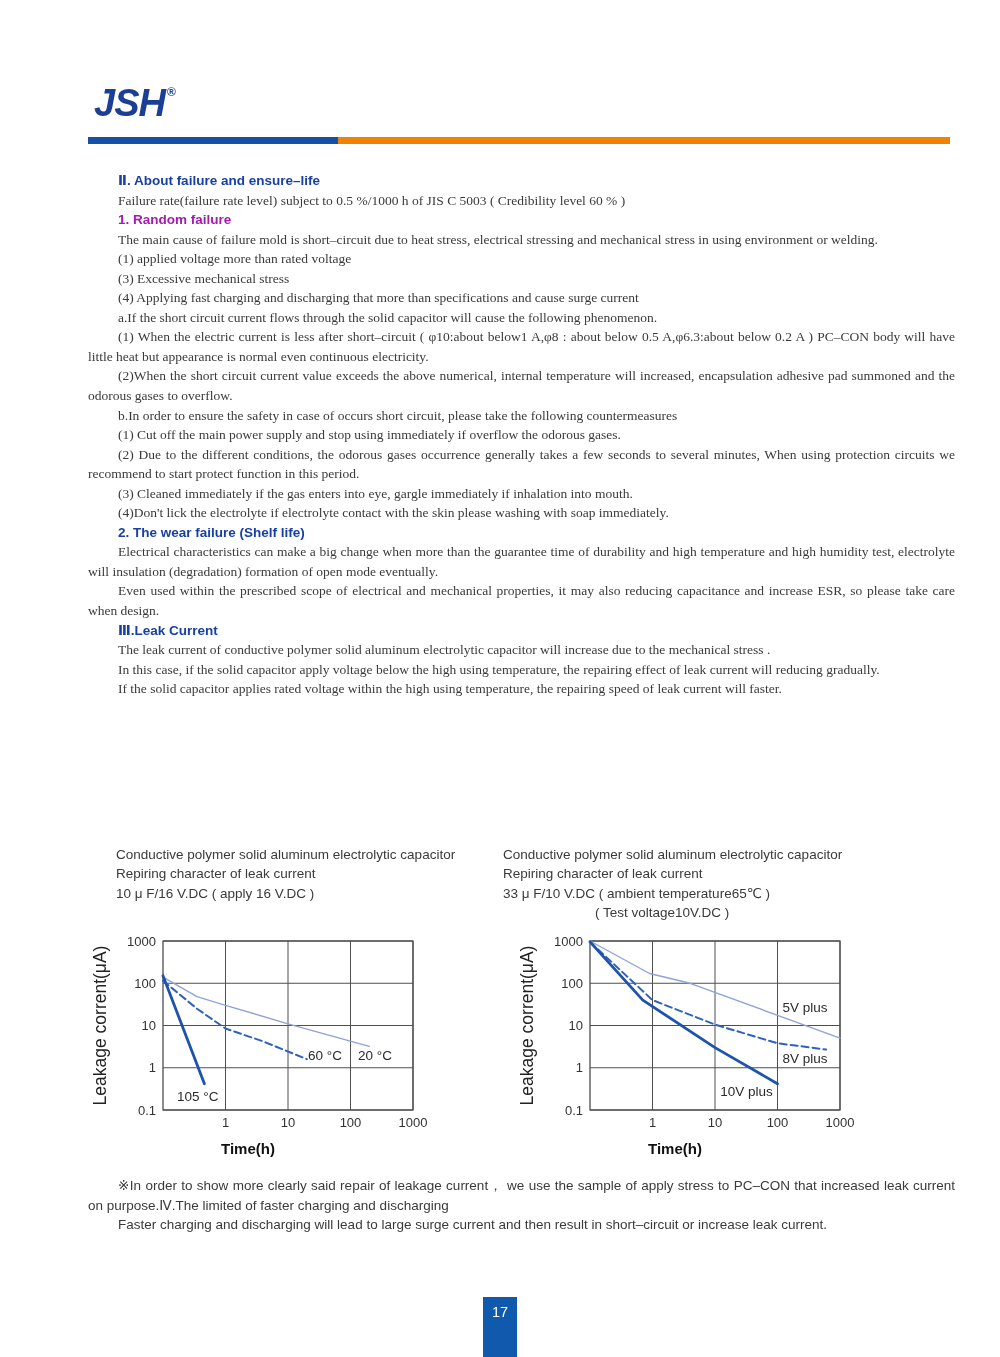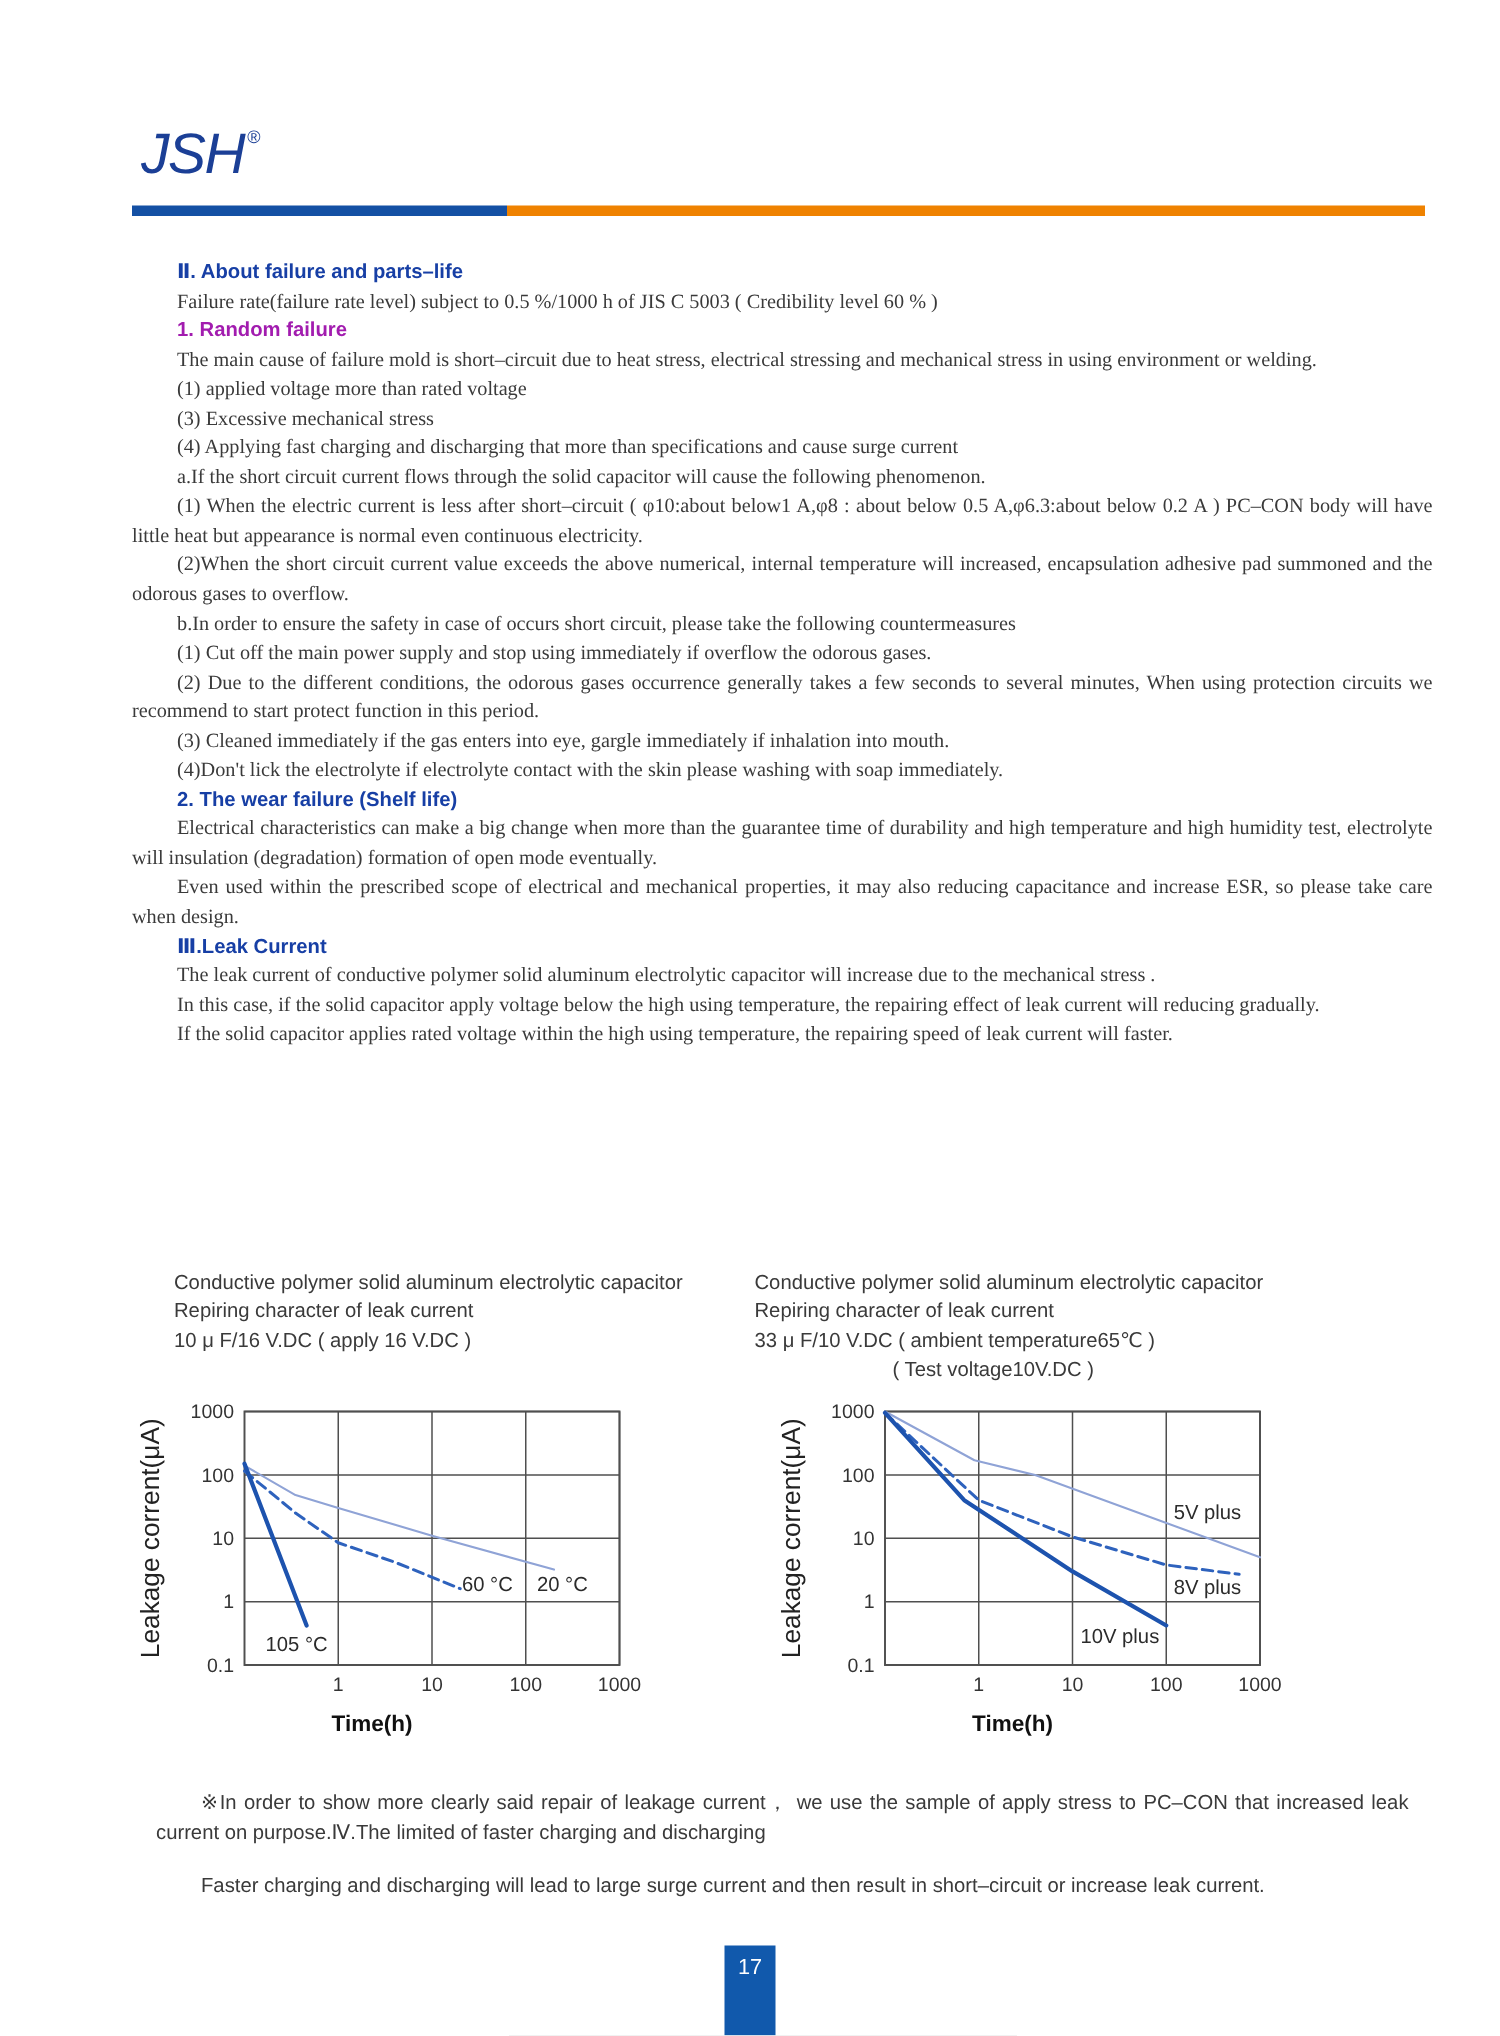--- a/index.html
+++ b/index.html
@@ -1,20 +1,20 @@
 <!DOCTYPE html>
 <html><head>
 <meta charset="utf-8">
 <style>
   html,body{margin:0;padding:0;background:#e8e8e8;}
   .page{position:relative;width:1000px;height:1357px;background:#ffffff;
         font-family:"Liberation Sans","DejaVu Sans",sans-serif;color:#3a3a3a;overflow:hidden;margin:0 auto;}
 
   
-  .logo{position:absolute;left:94px;top:84px;font-style:italic;font-weight:normal;
+  .logo{position:absolute;left:94px;top:84px;font-style:italic;font-weight:bold;
         font-size:38px;line-height:1;color:#1b3f96;letter-spacing:-1px;text-align:center;}
   .logo .reg{font-size:12px;font-style:normal;position:relative;top:-20px;left:2px;letter-spacing:0;}
   .rule{position:absolute;left:88px;top:137px;width:862px;height:7px;display:flex;}
   .rule-blue{width:250px;height:100%;}
   .rule-orange{flex:1;height:100%;}
 
   
   .content{position:absolute;left:88px;top:171px;width:867px;font-size:13.5px;line-height:19.55px;}
   .content p{margin:0;text-indent:30px;}
   .content p.body{text-align:justify;font-family:Liberation Serif, serif;}
@@ -27,40 +27,40 @@
   #cap-right .indent{padding-left:92px;}
 
   
   .chart{position:absolute;}
   #chart-left{left:92px;top:933px;}
   #chart-right{left:519px;top:933px;}
   svg text{font-family:"Liberation Sans","DejaVu Sans",sans-serif;}
 
   
   .notes{position:absolute;left:88px;top:1176px;width:867px;font-size:13.5px;line-height:19.55px;}
-  .notes p{margin:16px;text-indent:30px;text-align:justify;}
+  .notes p{margin:0;text-indent:30px;text-align:justify;}
 
   
   .footer-tab{position:absolute;left:483px;top:1297px;width:34px;height:60px;
               color:#fff;font-size:14.5px;text-align:center;}
   .footer-tab span{display:inline-block;margin-top:7px;}
 </style>
 </head>
 <body>
 
 <div class="page">
 
   <div class="logo" style="color: rgb(27, 63, 150);"><span>JSH</span><span class="reg">®</span></div>
   <div class="rule">
     <span class="rule-blue" style="background: rgb(20, 80, 164);"></span>
     <span class="rule-orange" style="background: rgb(239, 130, 0);"></span>
   </div>
 
   <main class="content">
-    <p class="sec" style="color: rgb(23, 63, 165);">Ⅱ. About failure and parts–life</p>
+    <p class="sec" style="color: rgb(23, 63, 165);">Ⅱ. About failure and ensure–life</p>
     <p class="body">Failure rate(failure rate level) subject to 0.5 %/1000 h of JIS C 5003 ( Credibility level 60 % )</p>
     <p class="sec" style="color: #a21caf;">1. Random failure</p>
     <p class="body">The main cause of failure mold is short–circuit due to heat stress, electrical stressing and mechanical stress in using environment or welding.</p>
     <p class="body">(1) applied voltage more than rated voltage</p>
     <p class="body">(3) Excessive mechanical stress</p>
     <p class="body">(4) Applying fast charging and discharging that more than specifications and cause surge current</p>
     <p class="body">a.If the short circuit current flows through the solid capacitor will cause the following phenomenon.</p>
     <p class="body">(1) When the electric current is less after short–circuit ( φ10:about below1 A,φ8 : about below 0.5 A,φ6.3:about below 0.2 A ) PC–CON body will have little heat but appearance is normal even continuous electricity.</p>
     <p class="body">(2)When the short circuit current value exceeds the above numerical, internal temperature will increased, encapsulation adhesive pad summoned and the odorous gases to overflow.</p>
     <p class="body">b.In order to ensure the safety in case of occurs short circuit, please take the following countermeasures</p>

